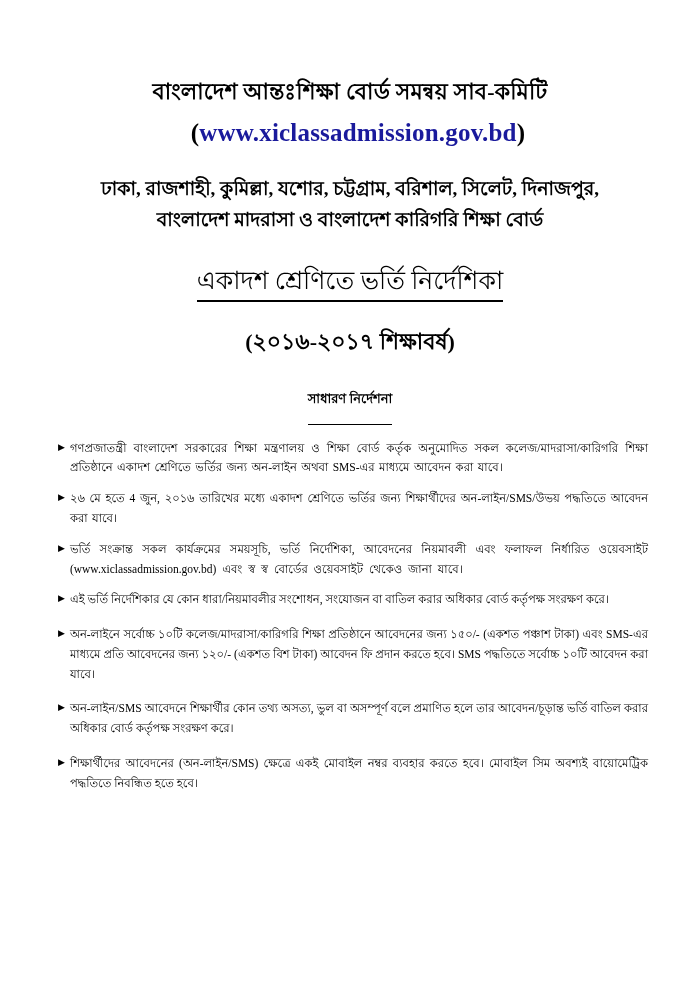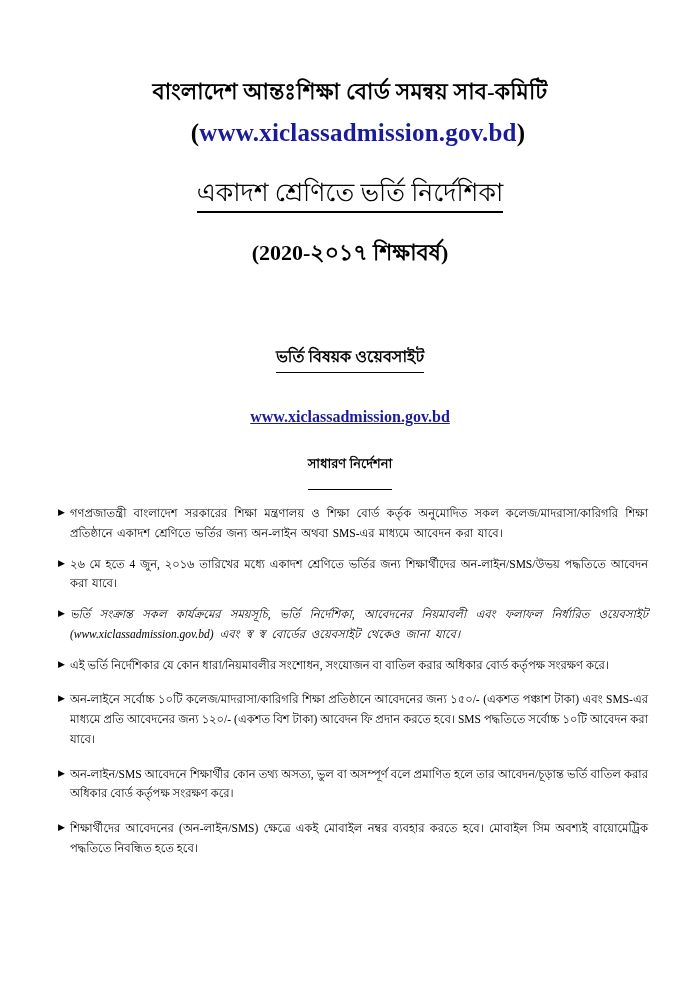--- a/index.html
+++ b/index.html
@@ -139,45 +139,44 @@
     text-justify: inter-word;
   }
   .inst.spaced {
     margin-bottom: 15px;
   }
   .inst.wide .txt {
     word-spacing: 1.5px;
   }
   .inst.wider .txt {
     word-spacing: 3px;
-    font-style: italic;
   }
 </style>
 </head>
 <body>
 
 <div class="page">
 
   <div class="header">
     <div class="org-title">বাংলাদেশ আন্তঃশিক্ষা বোর্ড সমন্বয় সাব-কমিটি</div>
     <div class="site-line">
       <span class="paren">(</span><span class="url">www.xiclassadmission.gov.bd</span><span class="paren">)</span>
     </div>
   </div>
 
+  <div class="boards">
+    <span class="line">ঢাকা, রাজশাহী, কুমিল্লা, যশোর, চট্টগ্রাম, বরিশাল, সিলেট, দিনাজপুর,</span>
+    <span class="line">বাংলাদেশ মাদরাসা ও বাংলাদেশ কারিগরি শিক্ষা বোর্ড</span>
+  </div>
 
   <div class="doc-title">
     <span class="main">একাদশ শ্রেণিতে ভর্তি নির্দেশিকা</span>
-    <span class="year">(2020-২০১৭ শিক্ষাবর্ষ)</span>
-  </div>
-
-  <div class="site-section">
-    <span class="label">ভর্তি বিষয়ক ওয়েবসাইট</span>
-    <span class="weblink">www.xiclassadmission.gov.bd</span>
-  </div>
+    <span class="year">(২০১৬-২০১৭ শিক্ষাবর্ষ)</span>
+  </div>
+
 
   <div class="gen-head">
     <span>সাধারণ নির্দেশনা</span>
   </div>
 
   <div class="instructions">
 
     <div class="inst wide">
       <span class="bullet">▶</span>
       <span class="txt">গণপ্রজাতন্ত্রী বাংলাদেশ সরকারের শিক্ষা মন্ত্রণালয় ও শিক্ষা বোর্ড কর্তৃক অনুমোদিত সকল কলেজ/মাদরাসা/কারিগরি শিক্ষা প্রতিষ্ঠানে একাদশ শ্রেণিতে ভর্তির জন্য অন-লাইন অথবা SMS-এর মাধ্যমে আবেদন করা যাবে।</span>

